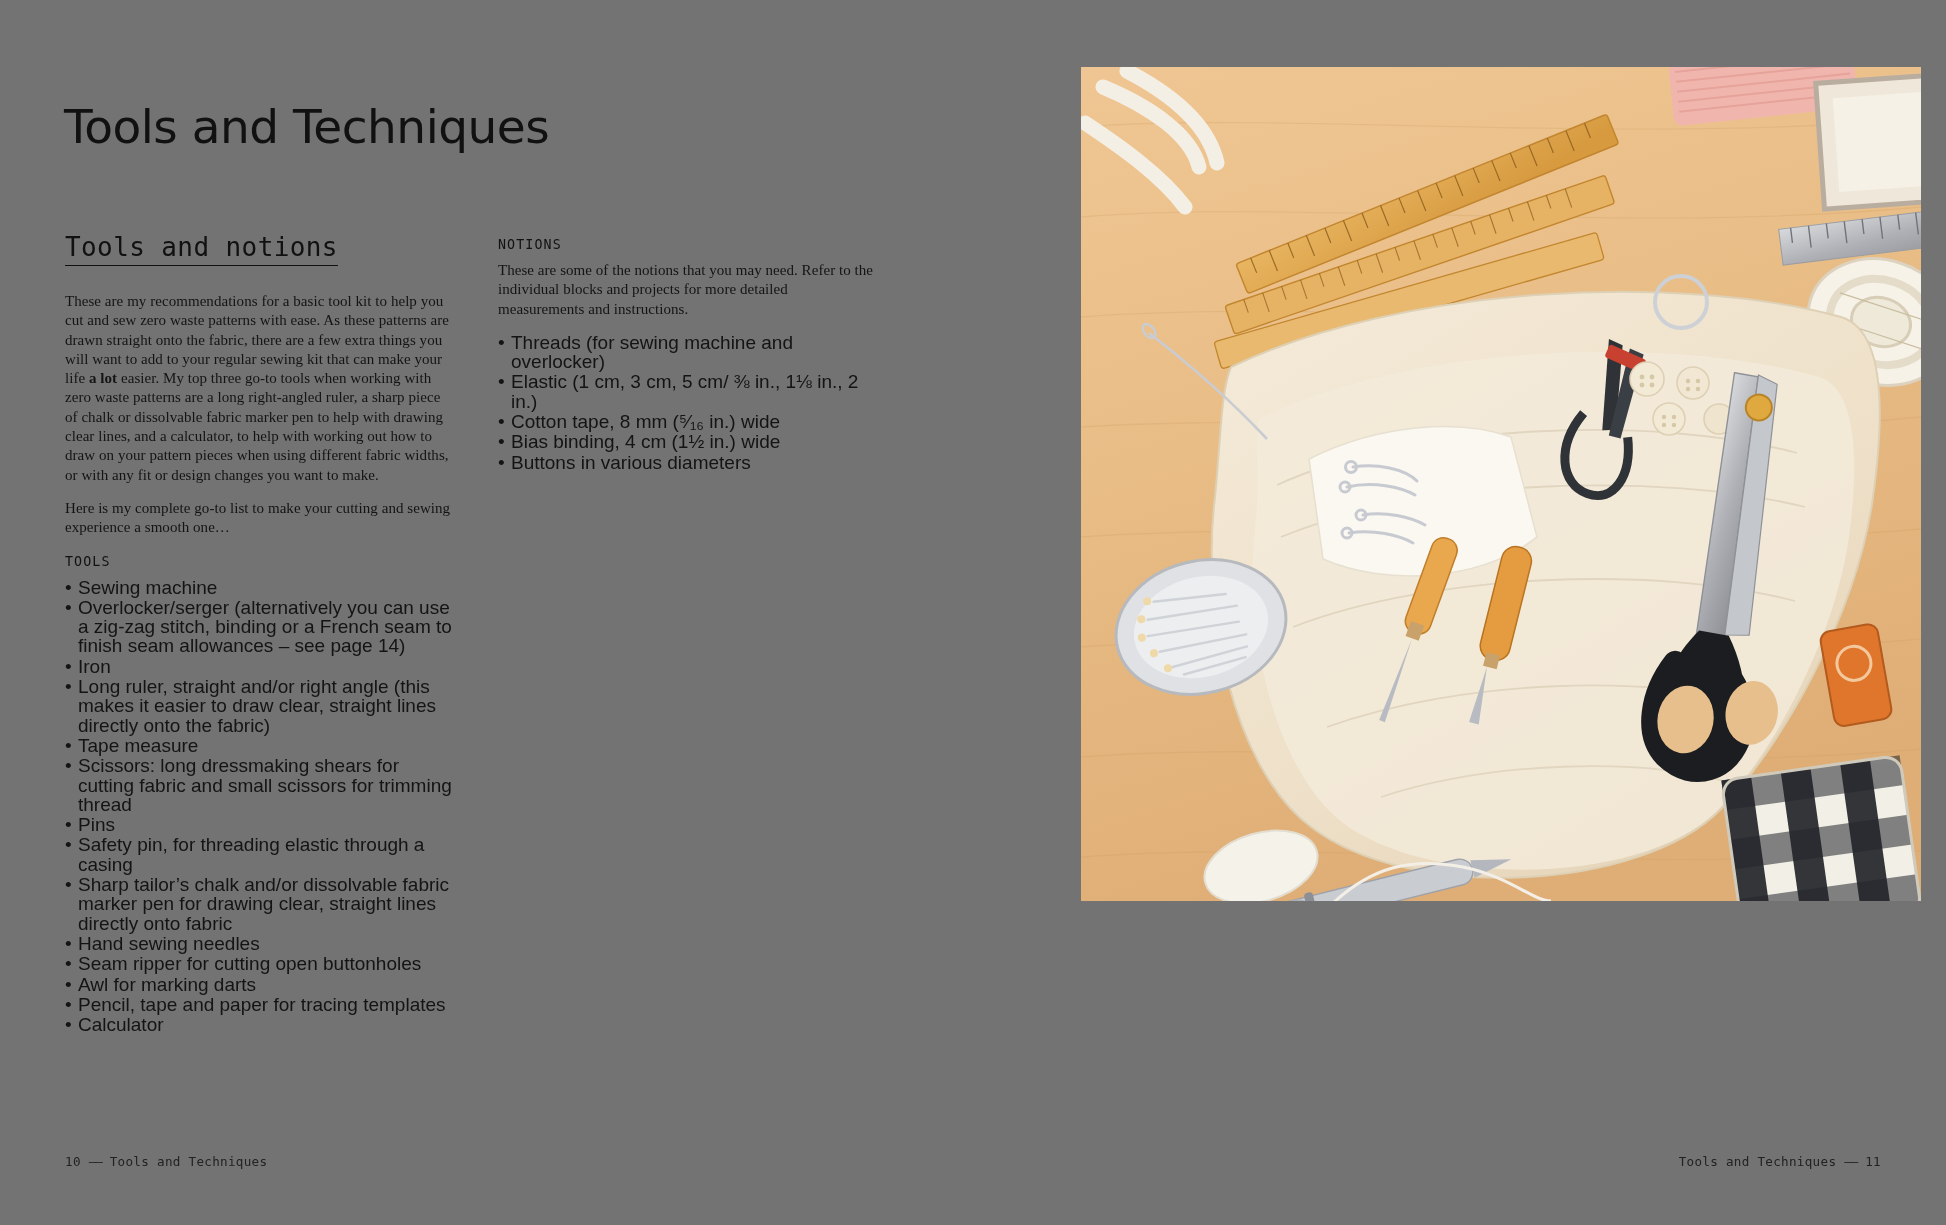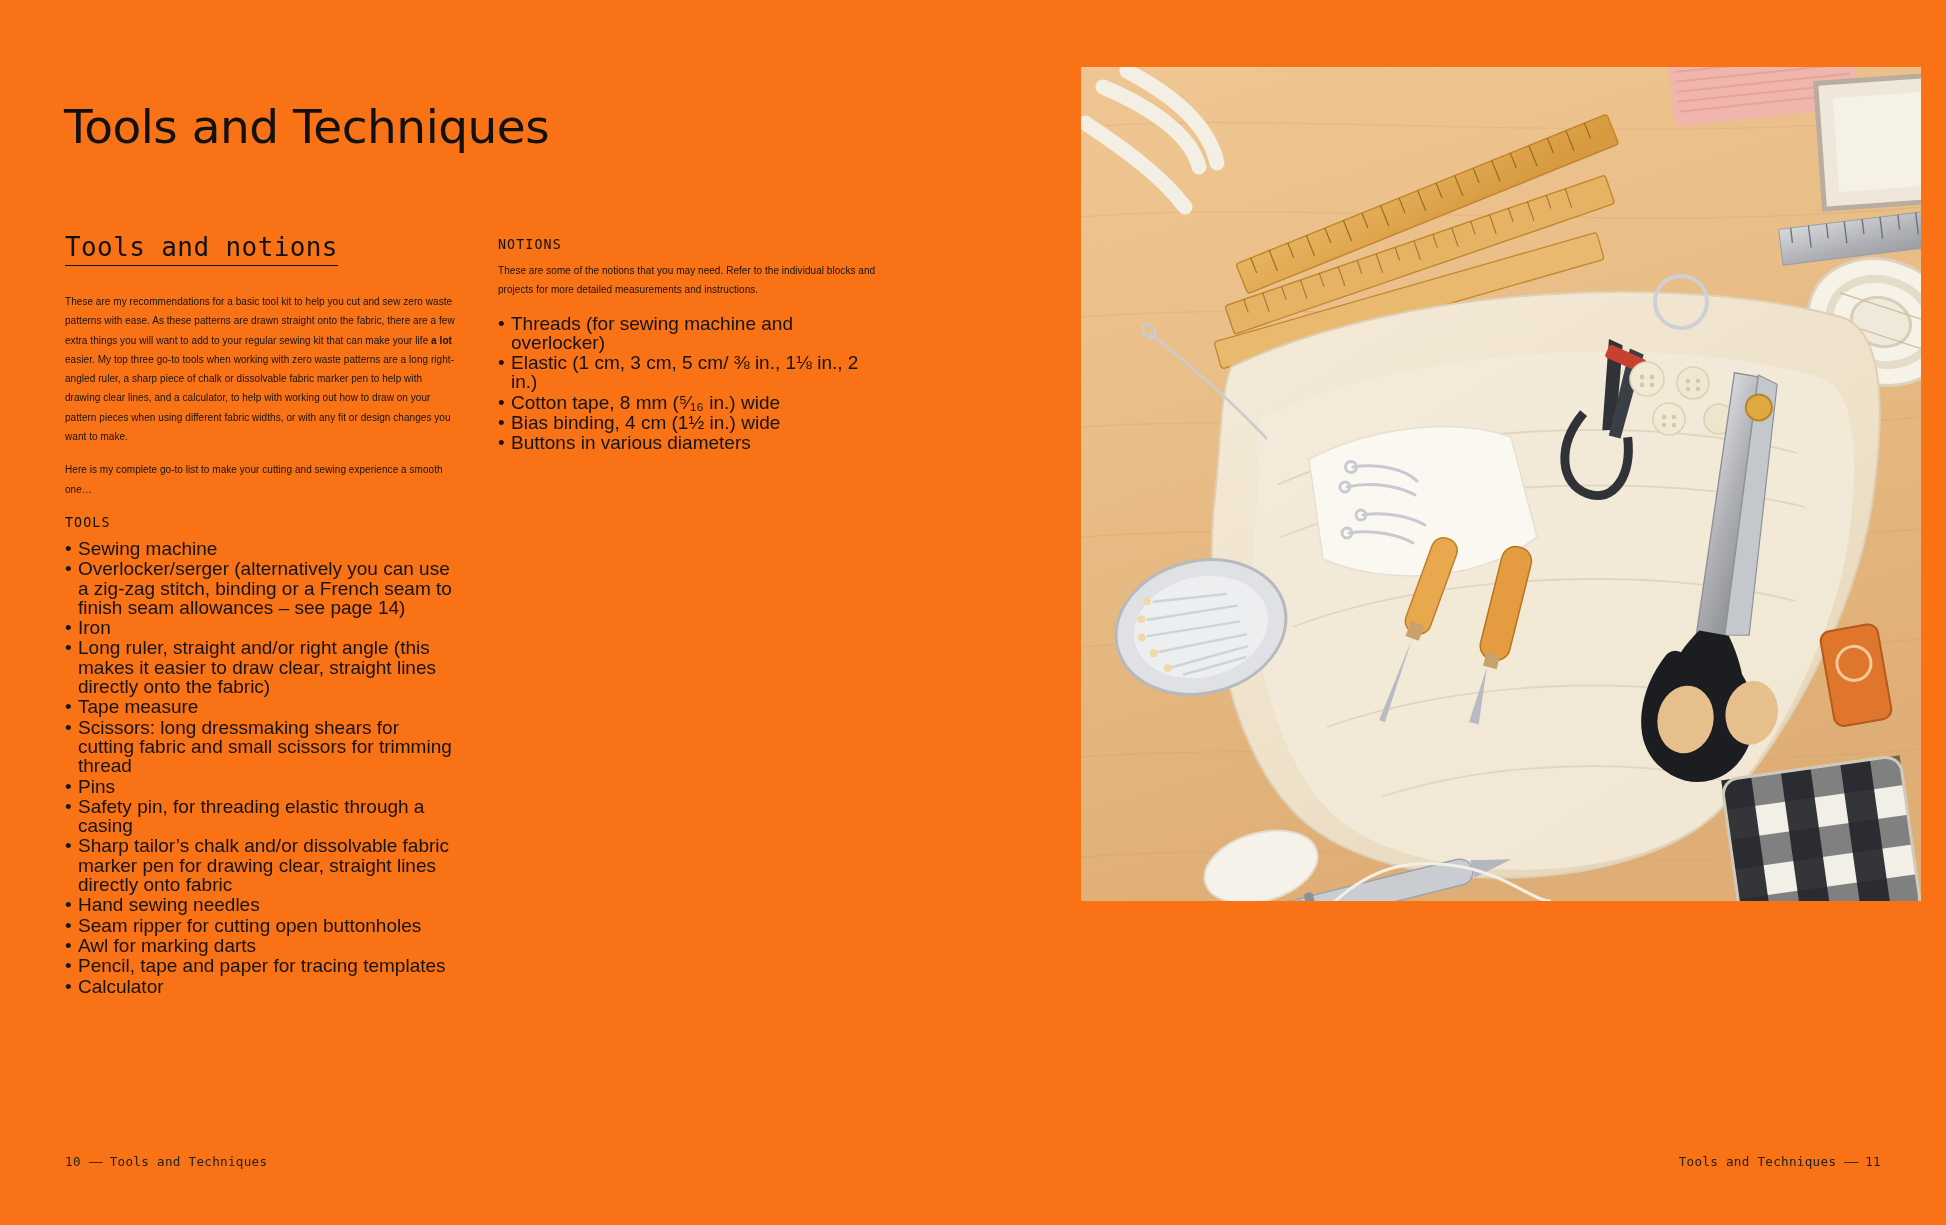--- a/index.html
+++ b/index.html
@@ -13,21 +13,21 @@
     height: 1225px;
     font-family: "Liberation Sans", sans-serif;
     color: #1a1a1a;
     overflow: hidden;
   }
 
   .spread {
     position: relative;
     width: 1946px;
     height: 1225px;
-    background: #f97316;
+    background: #737373;
   }
 
   
   .page-left {
     position: absolute;
     left: 0;
     top: 0;
     width: 973px;
     height: 1225px;
   }
@@ -61,25 +61,26 @@
     font-family: "DejaVu Sans Mono", monospace;
     letter-spacing: 0.4px;
     color: #111;
     border-bottom: 1.2px solid #111;
     display: inline-block;
     padding-bottom: 3px;
     margin-bottom: 26px;
   }
 
   p.body {
-    font-size: 10px;
+    font-size: 15px;
     line-height: 19.3px;
     margin: 0 0 14px 0;
     color: #141414;
     letter-spacing: 0.05px;
+    font-family: Liberation Serif, serif;
   }
   p.body b { font-weight: 700; text-align: right; }
 
   .subhead {
     font-size: 13.3px;
     font-family: "DejaVu Sans Mono", monospace;
     letter-spacing: 1.1px;
     margin: 16px 0 9px 0;
     color: #111;
   }

